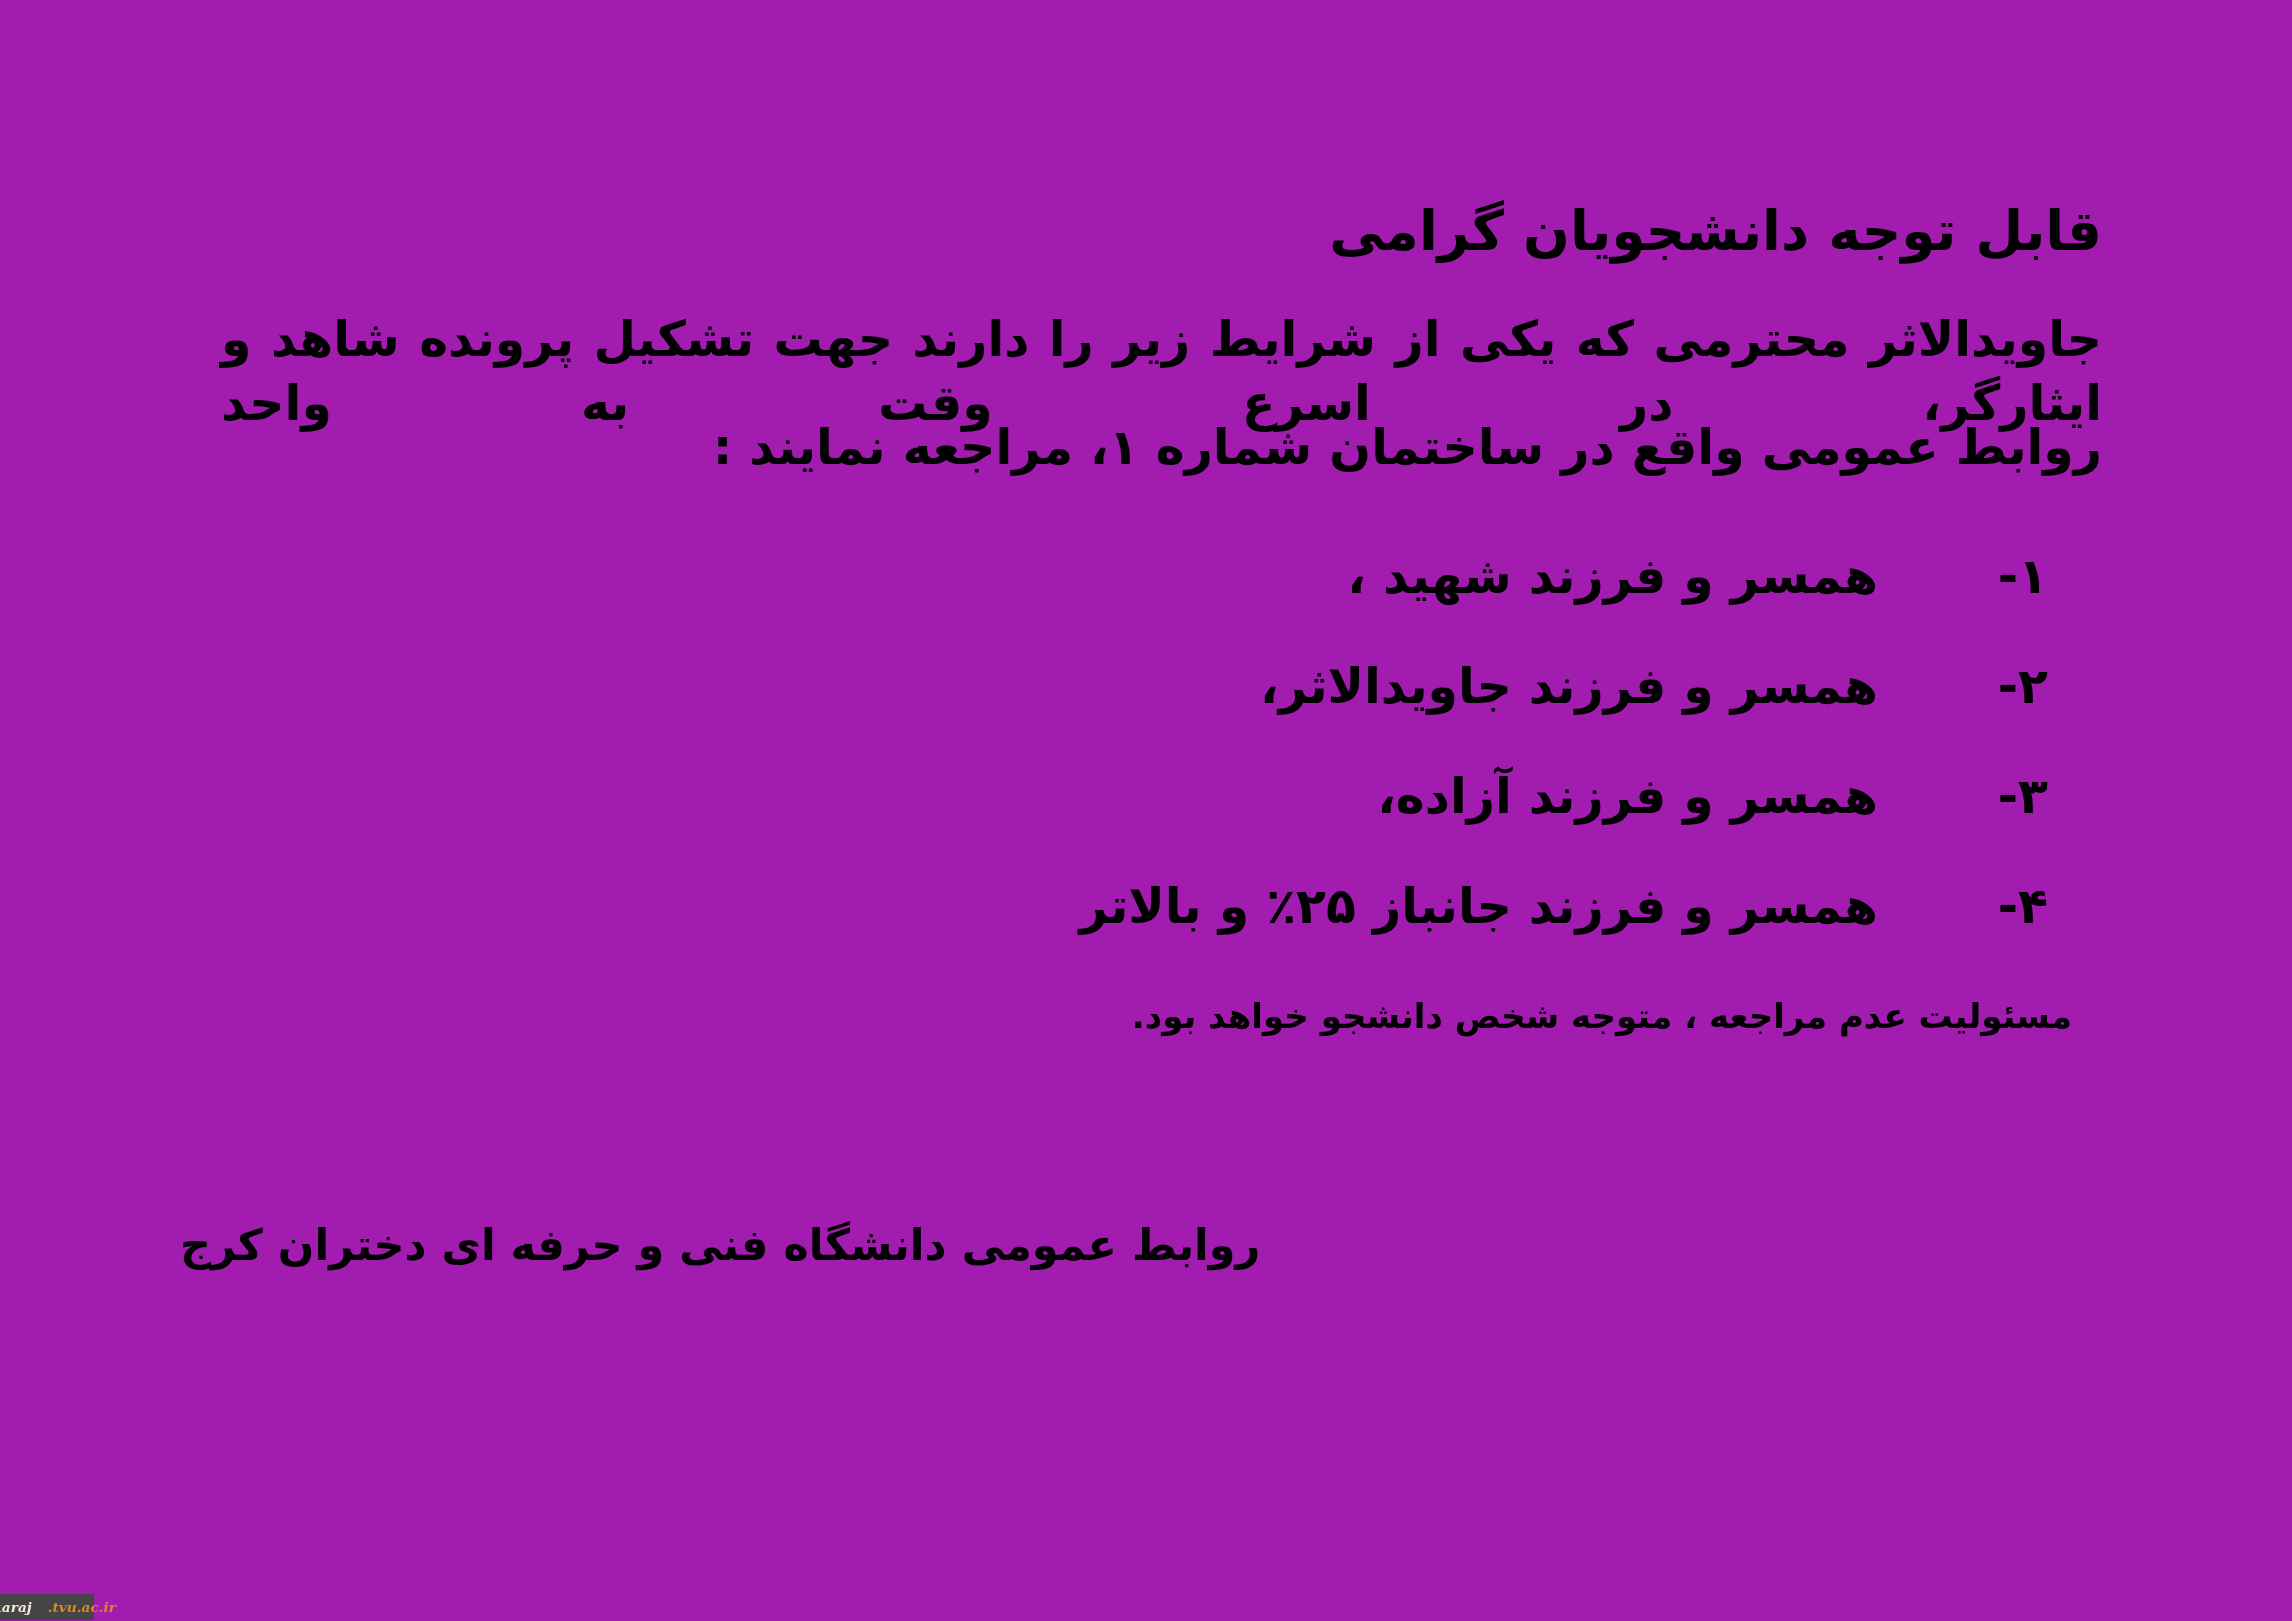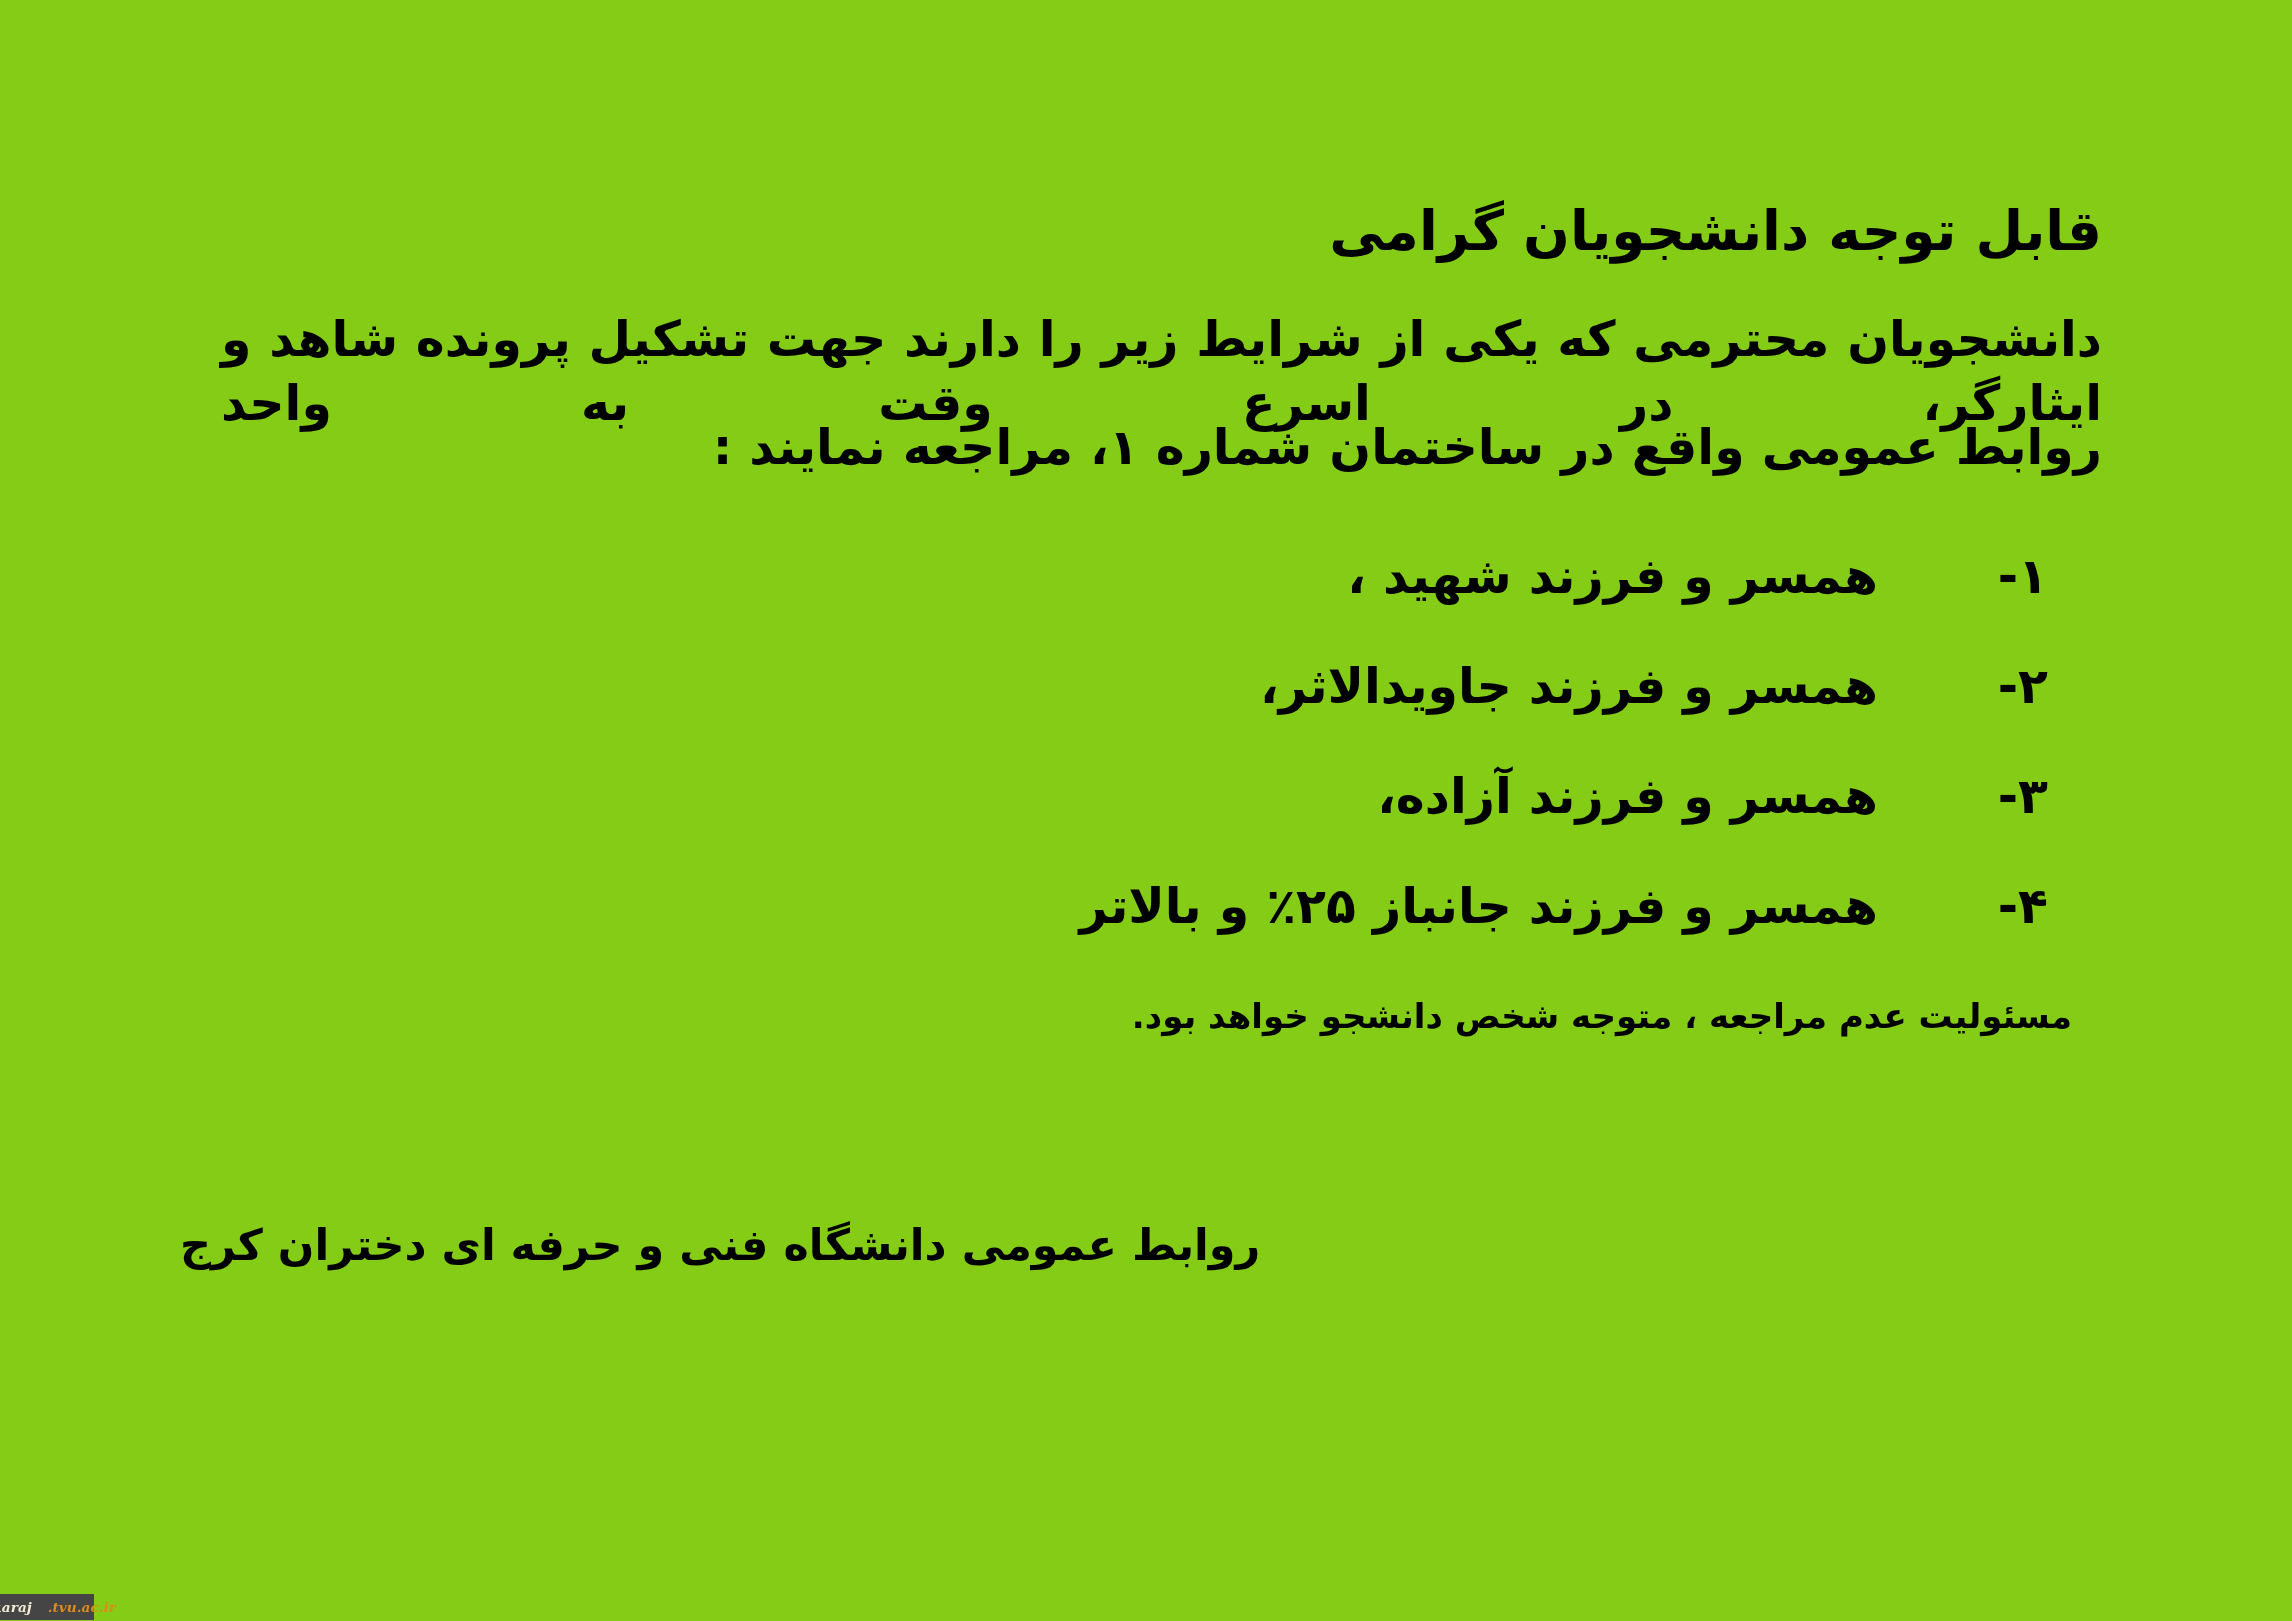--- a/index.html
+++ b/index.html
@@ -4,21 +4,21 @@
 <style>
   html, body {
     margin: 0;
     padding: 0;
     background: #ffffff;
   }
   .page {
     position: relative;
     width: 2293px;
     height: 1621px;
-    background: #84cc16;
+    background: #a21caf;
     overflow: hidden;
     font-family: "DejaVu Sans", sans-serif;
     color: #000000;
     direction: rtl;
   }
   .bold-fa {
     font-weight: bold;
     color: #000000;
   }
   .doc-title {
@@ -105,21 +105,21 @@
     white-space: nowrap;
   }
 </style>
 </head>
 <body>
 
 <div class="page">
 
   <div class="doc-title bold-fa">قابل توجه دانشجویان گرامی</div>
 
-  <div class="para-line1 bold-fa">دانشجویان محترمی که یکی از شرایط زیر را دارند جهت تشکیل پرونده شاهد و ایثارگر، در اسرع وقت به واحد</div>
+  <div class="para-line1 bold-fa">جاویدالاثر محترمی که یکی از شرایط زیر را دارند جهت تشکیل پرونده شاهد و ایثارگر، در اسرع وقت به واحد</div>
 
   <div class="para-line2 bold-fa">روابط عمومی واقع در ساختمان شماره ۱، مراجعه نمایند :</div>
 
   <div class="items">
     <div class="item-row bold-fa">
       <span class="item-number">۱-</span>
       <span class="item-gap"></span>
       <span>همسر و فرزند شهید ،</span>
     </div>
     <div class="item-row bold-fa">

